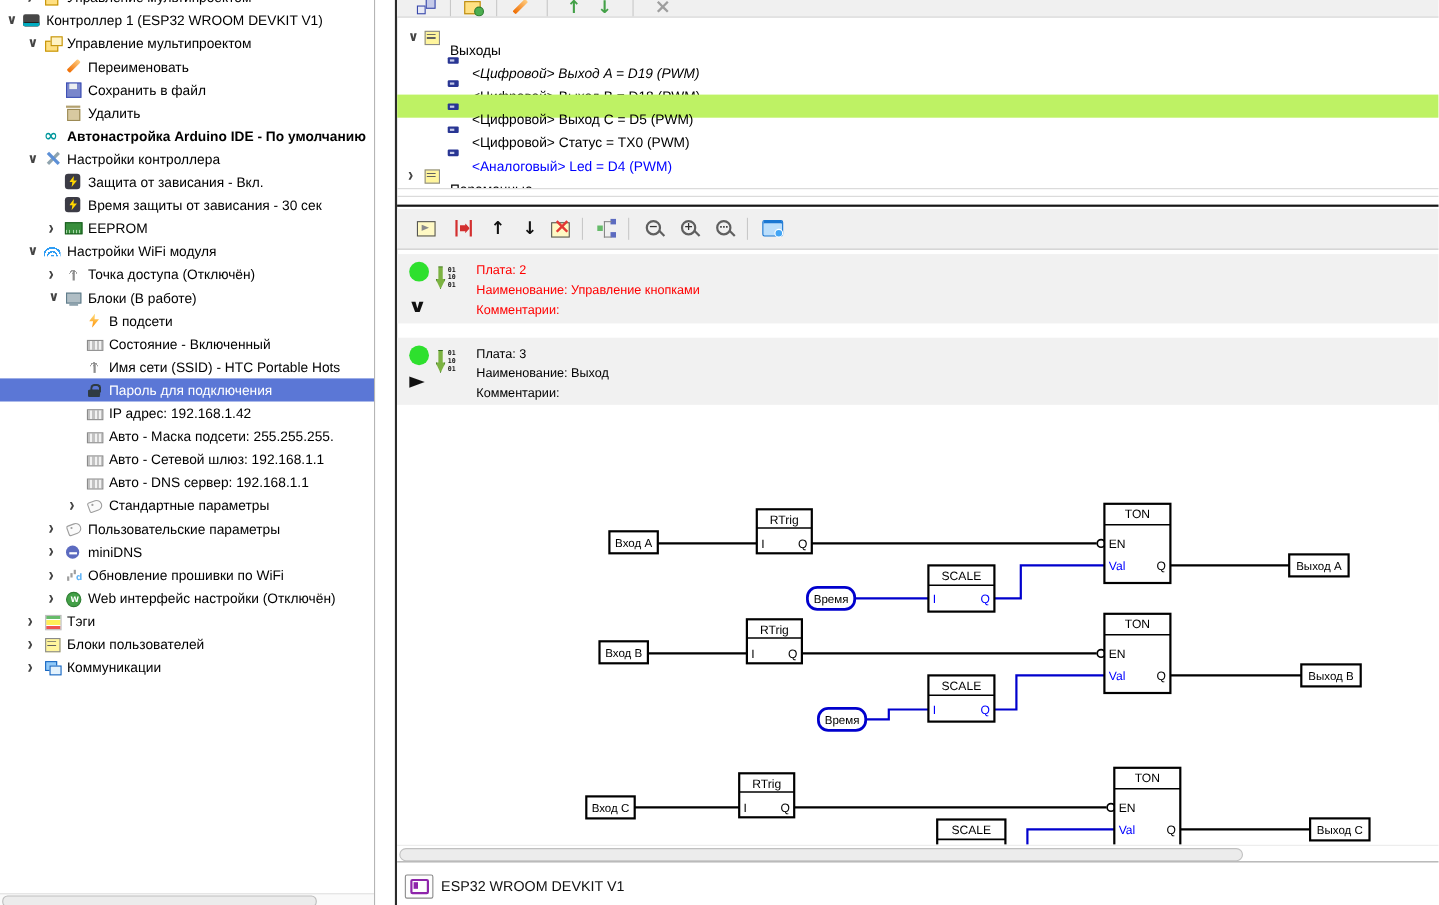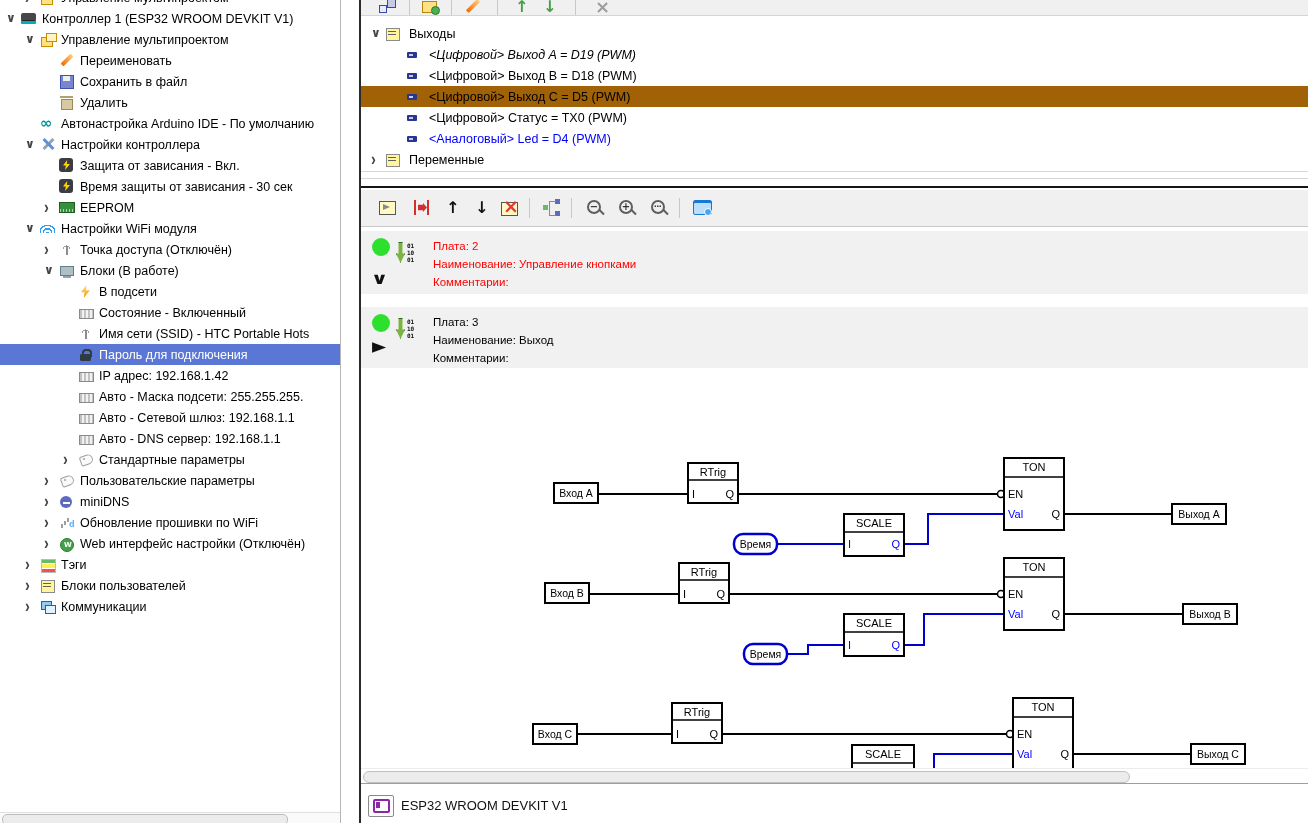--- a/index.html
+++ b/index.html
@@ -92,22 +92,22 @@
   .tb2-zo::before,.tb2-zi::before,.tb2-za::before{left:2px;top:2px;width:10px;height:10px;border:2px solid #5f5f5f;border-radius:50%;color:#333;text-align:center;font:bold 10px/10px "DejaVu Sans",sans-serif}
   .tb2-zo::before{content:"−"}
   .tb2-zi::before{content:"+"}
   .tb2-za::before{content:"⋯";font-size:8px;line-height:9px}
   .tb2-zo::after,.tb2-zi::after,.tb2-za::after{left:13px;top:13px;width:7px;height:2px;background:#5f5f5f;transform:rotate(45deg)}
   .tb2-panel::before{left:1px;top:2px;width:17px;height:13px;background:#bbdefb;border:1px solid #1976d2;border-radius:2px;box-shadow:inset 0 2px 0 #1976d2}
   .tb2-panel::after{left:12px;top:10px;width:6px;height:6px;border-radius:50%;background:#42a5f5;border:1px solid #fff}
   
   #outputs{position:absolute;left:0;top:15px;width:947px;height:156px;overflow:hidden}
   .orow{position:absolute;left:0;width:947px;height:21px;white-space:nowrap;cursor:default}
-  .orow.sel{background:#a16207}
-  .olabel{position:absolute;top:3px;line-height:16px}
+  .orow.sel{background:#bef264}
+  .olabel{position:absolute;top:15px;line-height:16px}
   .sepline{position:absolute;left:0;width:947px;height:1px;background:#d8d8d8}
   #splitter{position:absolute;left:0;top:186px;width:947px;height:2px;background:#161616}
   
   .board{position:absolute;left:0;width:947px;background:#f1f1f1;cursor:pointer}
   .b-circle{position:absolute;left:11px;top:7px;width:18px;height:18px;border-radius:50%;background:#2ee02e}
   .b-dl{position:absolute;left:33px;top:10px;width:26px;height:26px}
   .b-dl::before{position:absolute;content:"";left:2px;top:1px;width:9px;height:21px;background:#7cb342;box-shadow:inset 0 0 0 1px #33691e;clip-path:polygon(28% 0,72% 0,72% 55%,100% 55%,50% 100%,0 55%,28% 55%)}
   .b-dl::after{position:absolute;content:"01\A 10\A 01";white-space:pre;left:13px;top:1px;font:bold 6px/7px "DejaVu Sans Mono",monospace;color:#111}
   .b-arrow{position:absolute;left:12px;font:bold 16px/17px "DejaVu Sans",sans-serif;color:#111}
   .b-arrow.down::before{content:"∨";display:inline-block;transform:scaleX(1.35)}
@@ -151,21 +151,21 @@
         <div class="trow" style="top: 71px;">
           <span class="ic ic-floppy" style="left: 59px;"></span>
           <span class="tlabel" style="left: 80px;">Сохранить в файл</span>
         </div>
         <div class="trow" style="top: 92px;">
           <span class="ic ic-trash" style="left: 59px;"></span>
           <span class="tlabel" style="left: 80px;">Удалить</span>
         </div>
         <div class="trow" style="top: 113px;">
           <span class="ic ic-arduino" style="left: 40px;"></span>
-          <span class="tlabel" style="left: 61px;">Автонастройка Arduino IDE - По умолчанию</span>
+          <span class="tlabel" style="left: 61px; font-weight: bold;">Автонастройка Arduino IDE - По умолчанию</span>
         </div>
         <div class="trow" style="top: 134px;">
           <span class="exp open" style="left: 25px;">∨</span>
           <span class="ic ic-tools" style="left: 40px;"></span>
           <span class="tlabel" style="left: 61px;">Настройки контроллера</span>
         </div>
         <div class="trow" style="top: 155px;">
           <span class="ic ic-bolt-dark" style="left: 59px;"></span>
           <span class="tlabel" style="left: 80px;">Защита от зависания - Вкл.</span>
         </div>

